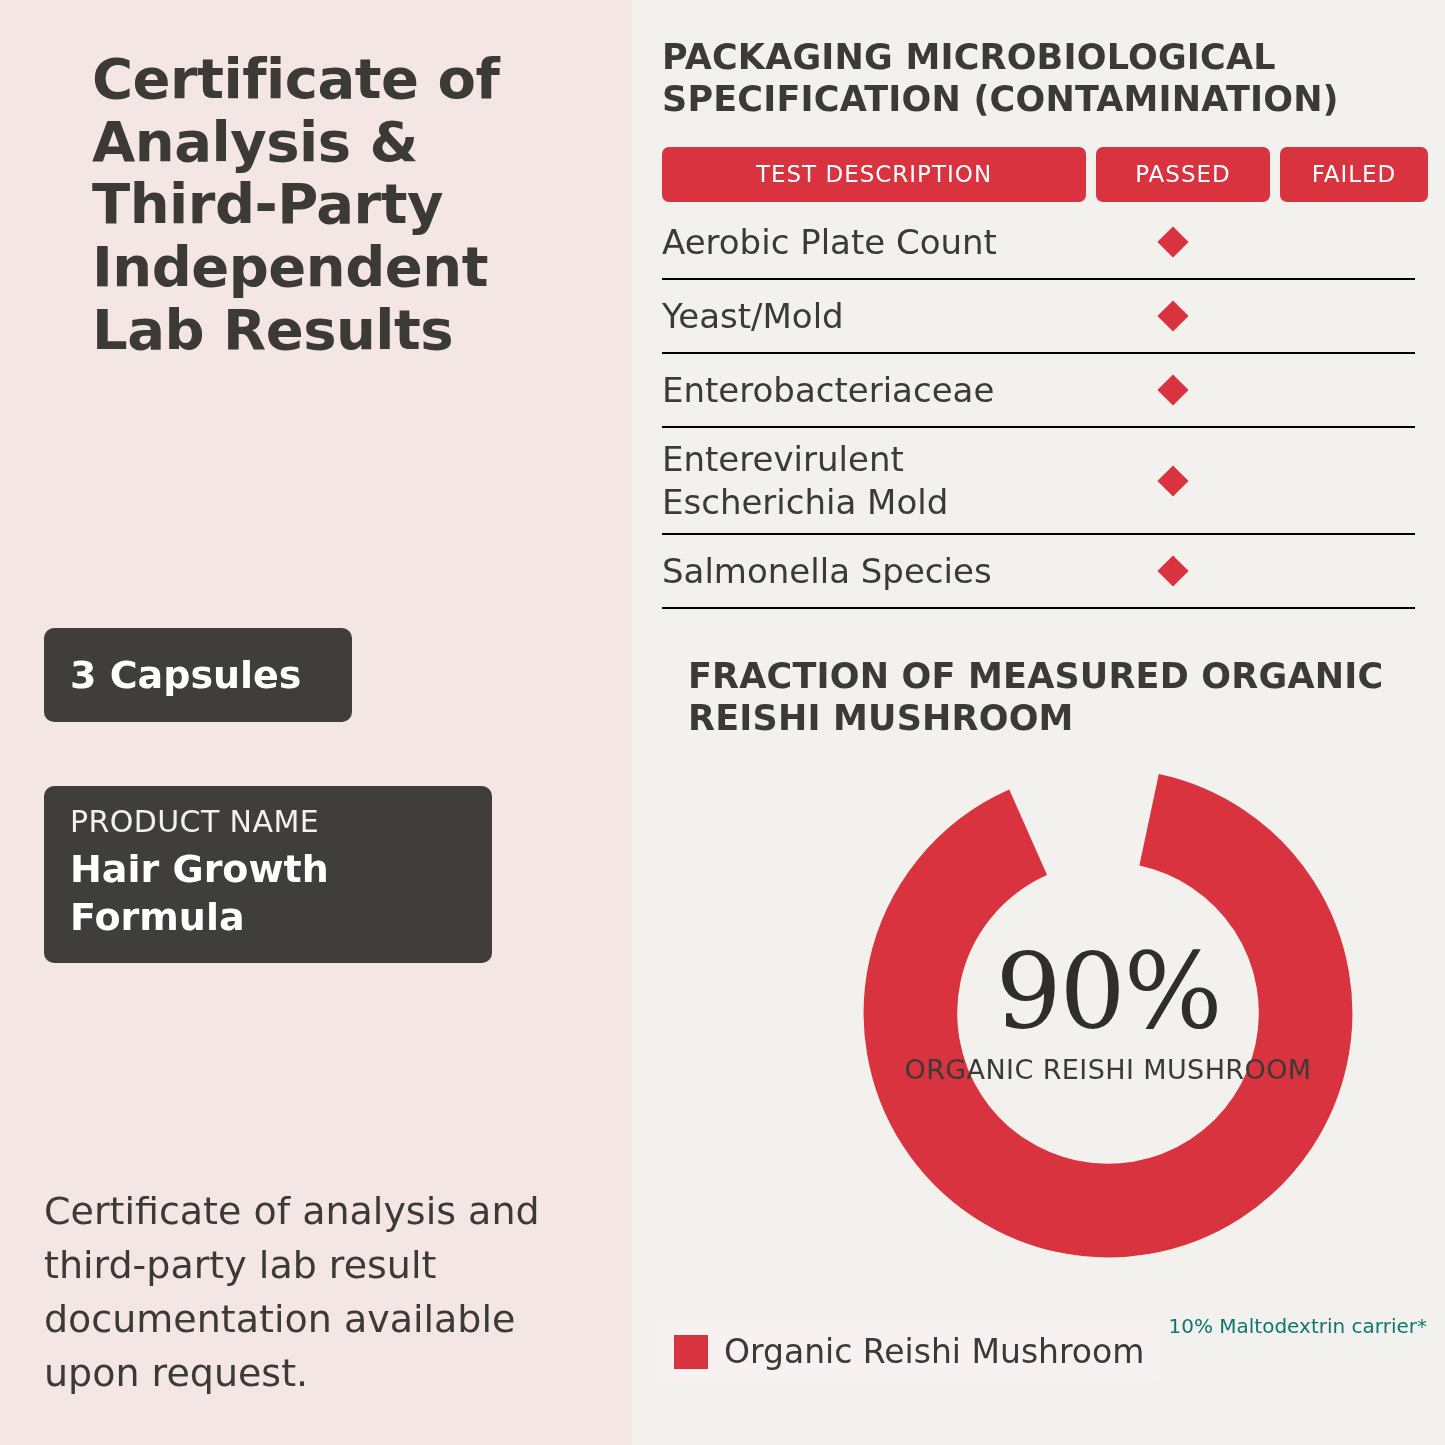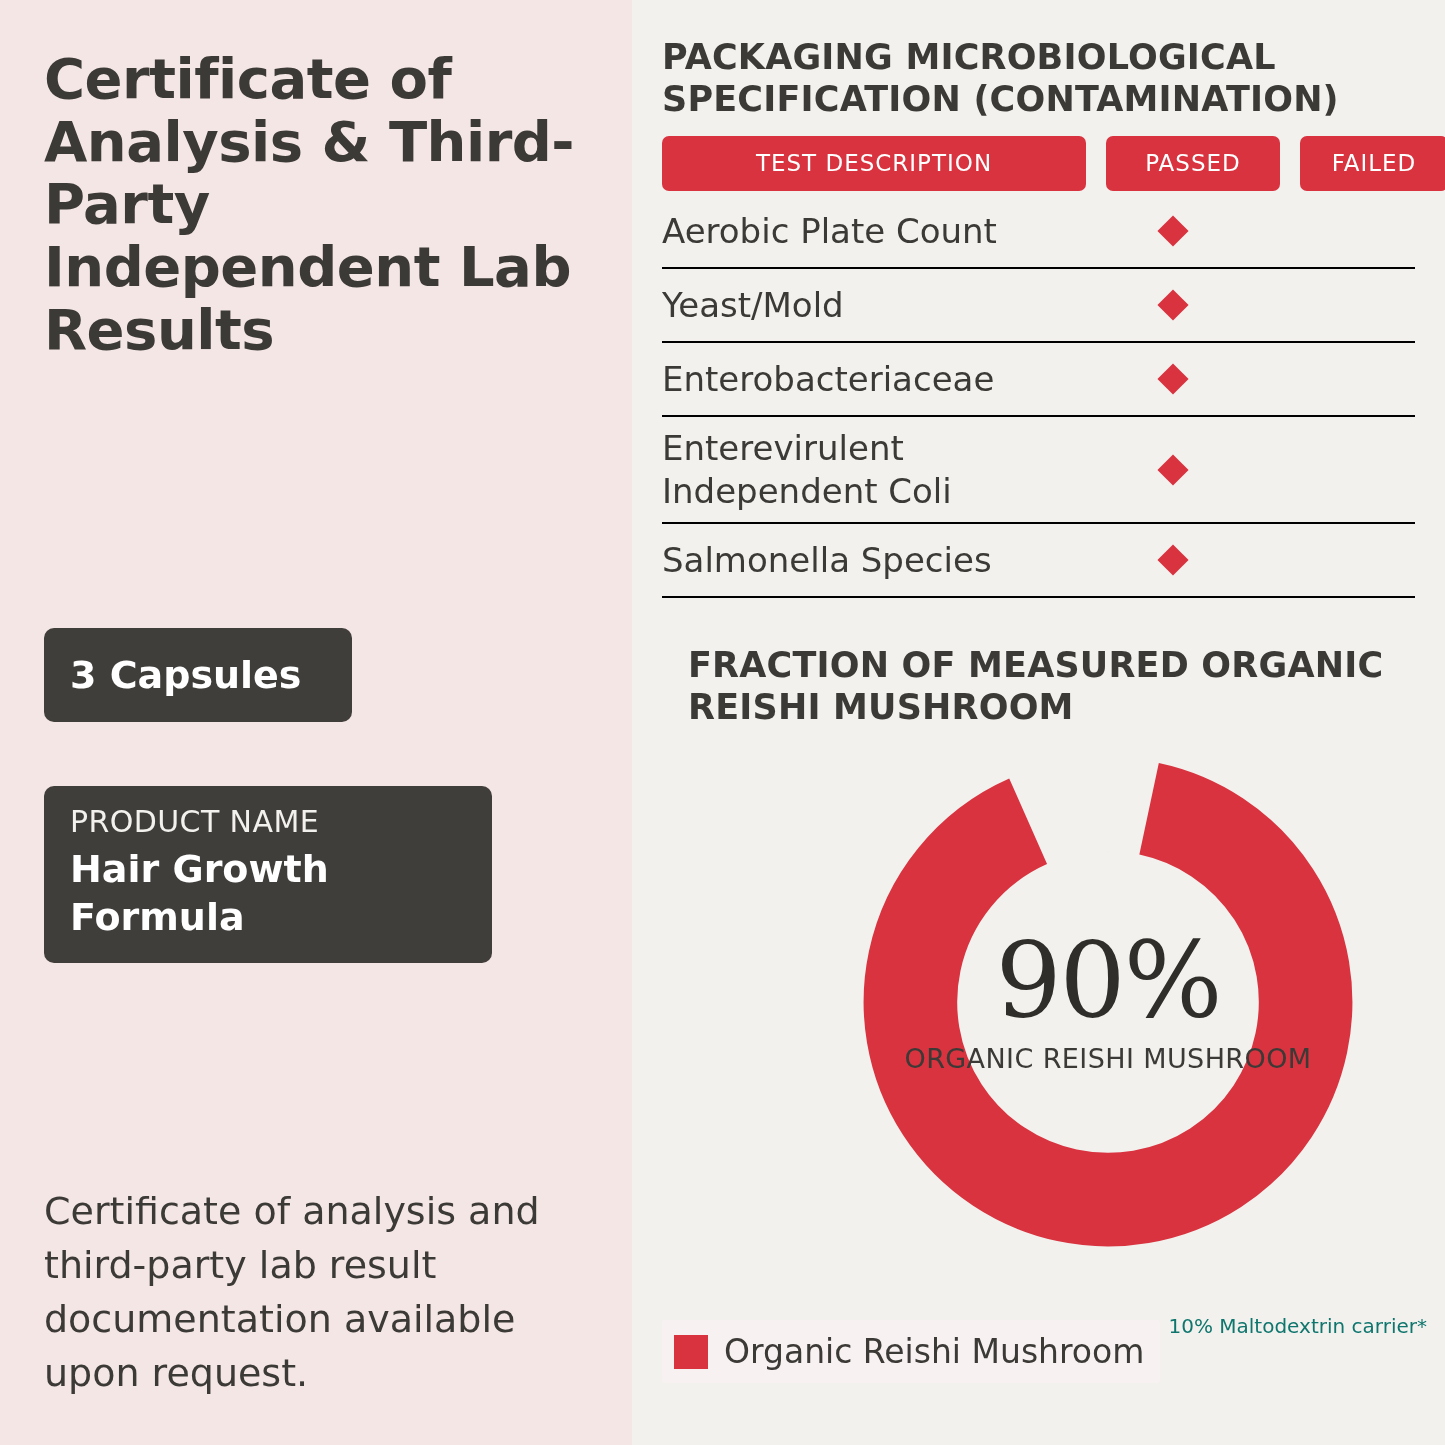--- a/index.html
+++ b/index.html
@@ -24,20 +24,21 @@
     padding: 40px 44px 0 44px;
   }
   .cert-title {
     font-family: "DejaVu Sans", sans-serif;
     font-weight: bold;
     font-size: 56px;
     line-height: 1.12;
     color: #3b3a37;
     letter-spacing: -0.5px;
     margin-top: 8px;
+    margin-left: 48px;
   }
 
   .badge {
     background: #403e3b;
     border-radius: 10px;
     color: #ffffff;
     padding: 18px 26px 22px 26px;
     display: inline-block;
   }
   .badge-label {
@@ -86,22 +87,22 @@
     font-weight: bold;
     line-height: 1.2;
     letter-spacing: 0.2px;
     color: #3b3a37;
     text-transform: uppercase;
   }
 
   
   .pill-row {
     display: flex;
-    gap: 20px;
-    margin-top: 16px;
+    gap: 10px;
+    margin-top: 27px;
   }
   .pill {
     background: #d8333f;
     color: #ffffff;
     border-radius: 7px;
     font-size: 23px;
     letter-spacing: 1px;
     text-align: center;
     padding: 14px 0 15px 0;
   }
@@ -260,21 +261,21 @@
 
       <div class="test-row">
         <div class="test-name">Enterobacteriaceae</div>
         <div class="mark-cell">
           <span class="diamond"></span>
         </div>
         <div class="mark-cell mark-cell-failed"></div>
       </div>
 
       <div class="test-row">
-        <div class="test-name">Enterevirulent Independent Coli</div>
+        <div class="test-name">Enterevirulent Escherichia Mold</div>
         <div class="mark-cell">
           <span class="diamond"></span>
         </div>
         <div class="mark-cell mark-cell-failed"></div>
       </div>
 
       <div class="test-row">
         <div class="test-name">Salmonella Species</div>
         <div class="mark-cell">
           <span class="diamond"></span>

